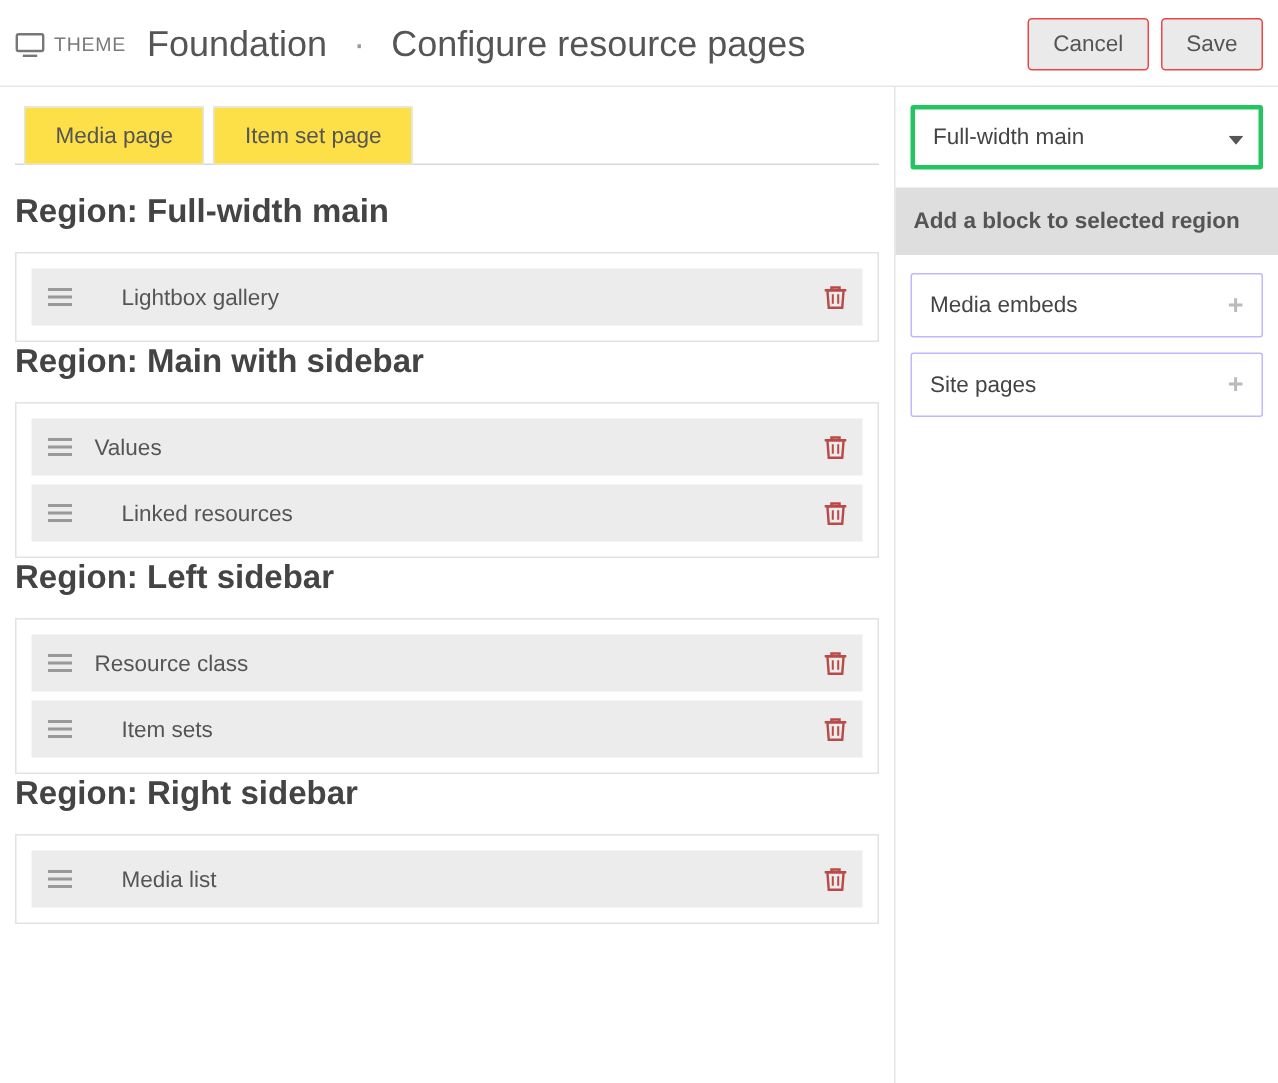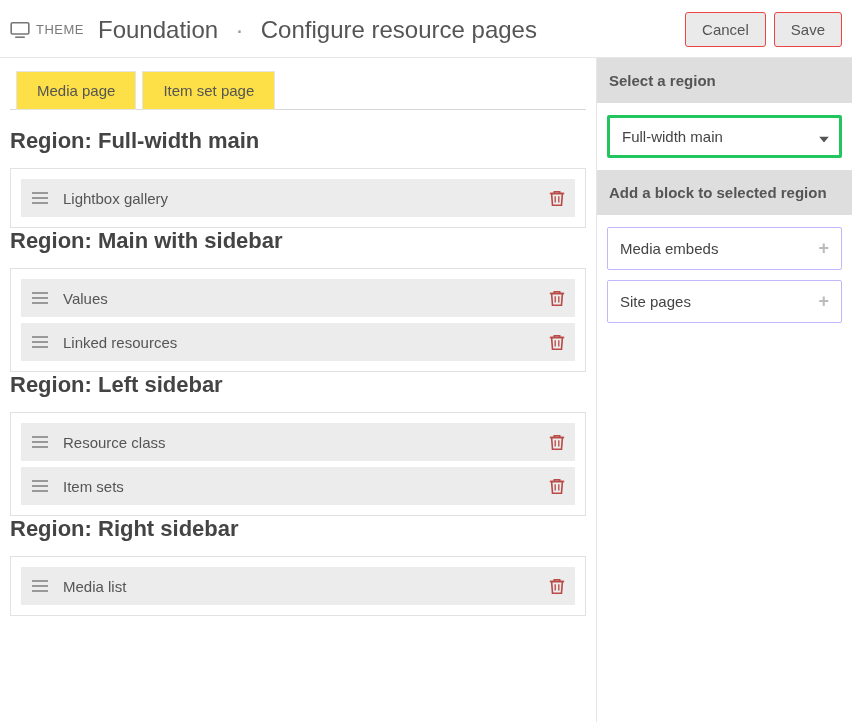--- a/index.html
+++ b/index.html
@@ -94,21 +94,21 @@
       border: 1px solid #e2e2e2;
       padding: 10px;
     }
     .block-row {
       display: flex;
       align-items: center;
       background: #ececec;
       padding: 10px 10px;
       margin-bottom: 6px;
     }
-    .block-row:last-child { margin-bottom: 0; }
+    .block-row:last-child { margin-bottom: 0; gap: 18px; }
     .drag-icon {
       width: 18px; height: 14px;
       margin-right: 14px;
       color: #999;
       cursor: grab;
     }
     .block-label {
       flex: 1;
       font-size: 15px;
       color: #555;
@@ -326,21 +326,20 @@
                 <line x1="10" y1="8" x2="10" y2="15" stroke="#b94a48" stroke-width="1.5"></line>
               </svg>
           </span>
         </div>
       </div>
     </div>
 
   </div>
 
   <div class="sidebar">
-    <div class="sidebar-heading">Select a region</div>
     <div class="sidebar-body">
       <div class="select-wrap">
         <span>Full-width main</span>
         <span class="select-caret">
           <svg viewBox="0 0 10 6" width="10" height="6">
               <path d="M0 0l5 6 5-6z" fill="#555"></path>
             </svg>
         </span>
       </div>
     </div>

